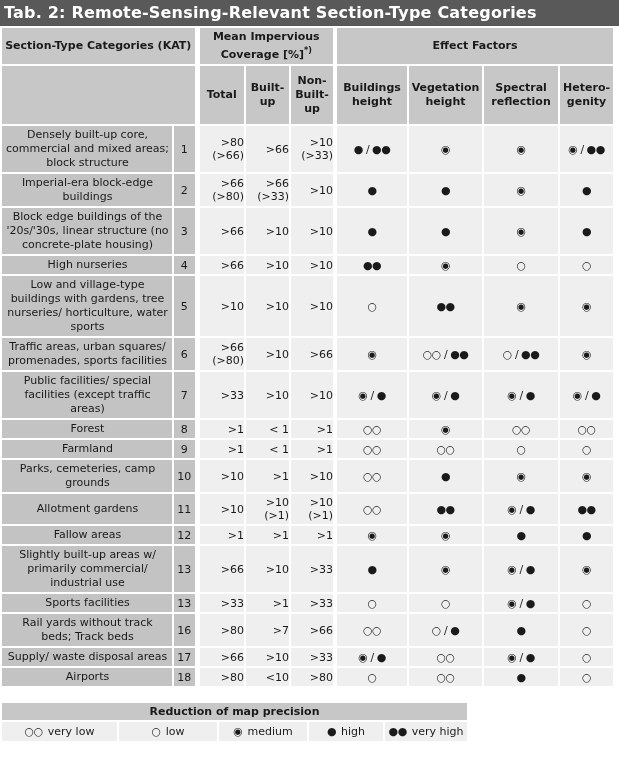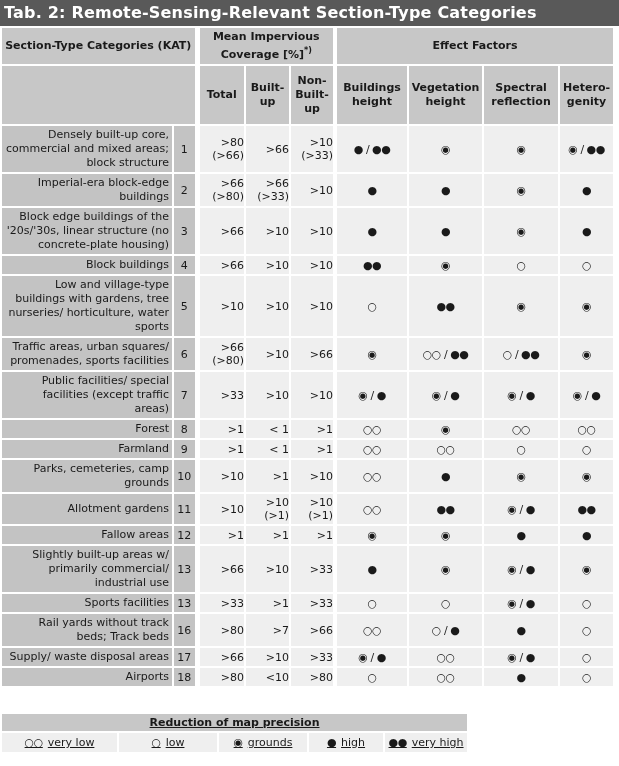--- a/index.html
+++ b/index.html
@@ -26,38 +26,38 @@
     overflow:hidden;
   }
   table.main th {
     background:#c7c7c7; font-weight:bold; text-align:center;
     line-height:14px; padding:2px;
   }
   th.left-head { text-align:left; padding-left:4px; font-size:11.5px; }
   tr.group-row th { height:32px; }
   tr.sub-row th { height:54px; }
   td.cat {
-    background:#c3c3c3; text-align:right;
+    background:#c3c3c3; text-align:center;
     padding:2px 3px 2px 4px; line-height:14px;
   }
   td.kat { background:#c3c3c3; text-align:center; }
   td.num {
     background:#efefef; text-align:right;
     white-space:pre-line; line-height:13px; padding:2px 0;
   }
   td.sym { background:#efefef; text-align:center; padding:2px 0; }
   td.sym .glyph, td.num, .legend .glyph { font-family:"DejaVu Sans", sans-serif; }
   td.sym .glyph { font-size:11px; letter-spacing:-0.5px; }
   .bl-wide  { border-left-width:5px !important; }
   .bl-med   { border-left-width:4px !important; }
   sup { font-size:8px; }
 
   table.legend {
     border-collapse:collapse; table-layout:fixed;
-    width:467px; margin-top:24px;text-decoration:underline;
+    width:467px; margin-top:13px;
   }
   table.legend th {
     background:#c7c7c7; font-weight:bold; font-size:11px;
     border:2px solid #ffffff; padding:2px; text-align:center;
   }
   table.legend td {
     background:#efefef; font-size:11px; text-align:center;
     border:2px solid #ffffff; padding:3px 0;
     white-space:nowrap;
   }
@@ -129,21 +129,21 @@
         <td class="kat">3</td>
         <td class="num bl-wide">&gt;66</td>
         <td class="num">&gt;10</td>
         <td class="num">&gt;10</td>
         <td class="sym bl-med"><span class="glyph">●</span></td>
         <td class="sym"><span class="glyph">●</span></td>
         <td class="sym"><span class="glyph">◉</span></td>
         <td class="sym"><span class="glyph">●</span></td>
       </tr>
       <tr>
-        <td class="cat">Block buildings</td>
+        <td class="cat">High nurseries</td>
         <td class="kat">4</td>
         <td class="num bl-wide">&gt;66</td>
         <td class="num">&gt;10</td>
         <td class="num">&gt;10</td>
         <td class="sym bl-med"><span class="glyph">●●</span></td>
         <td class="sym"><span class="glyph">◉</span></td>
         <td class="sym"><span class="glyph">○</span></td>
         <td class="sym"><span class="glyph">○</span></td>
       </tr>
       <tr>
@@ -305,18 +305,18 @@
   </colgroup>
   <thead>
     <tr>
       <th colspan="5">Reduction of map precision</th>
     </tr>
   </thead>
   <tbody>
     <tr>
       <td><span class="glyph">○○</span><span>very low</span></td>
       <td><span class="glyph">○</span><span>low</span></td>
-      <td><span class="glyph">◉</span><span>grounds</span></td>
+      <td><span class="glyph">◉</span><span>medium</span></td>
       <td><span class="glyph">●</span><span>high</span></td>
       <td><span class="glyph">●●</span><span>very high</span></td>
     </tr>
   </tbody>
 </table>
 
 </body></html>

